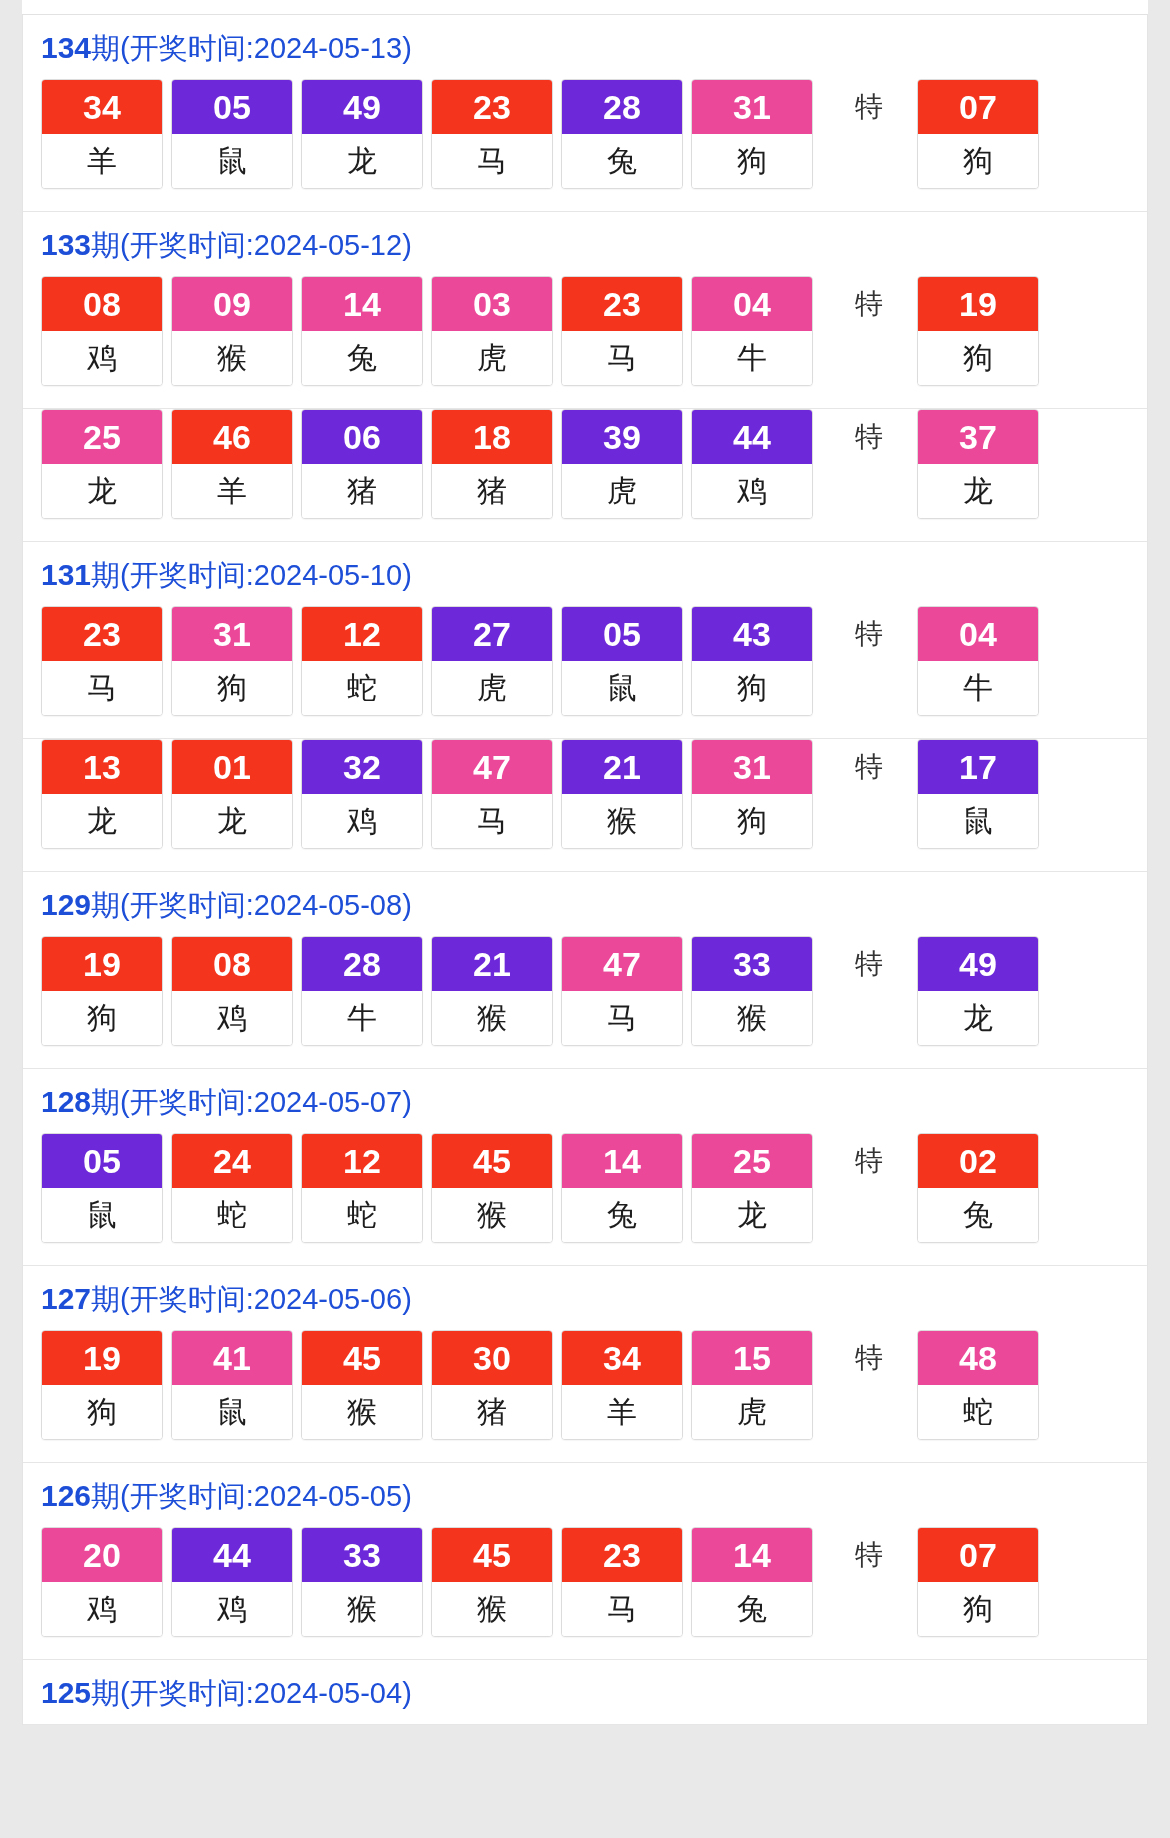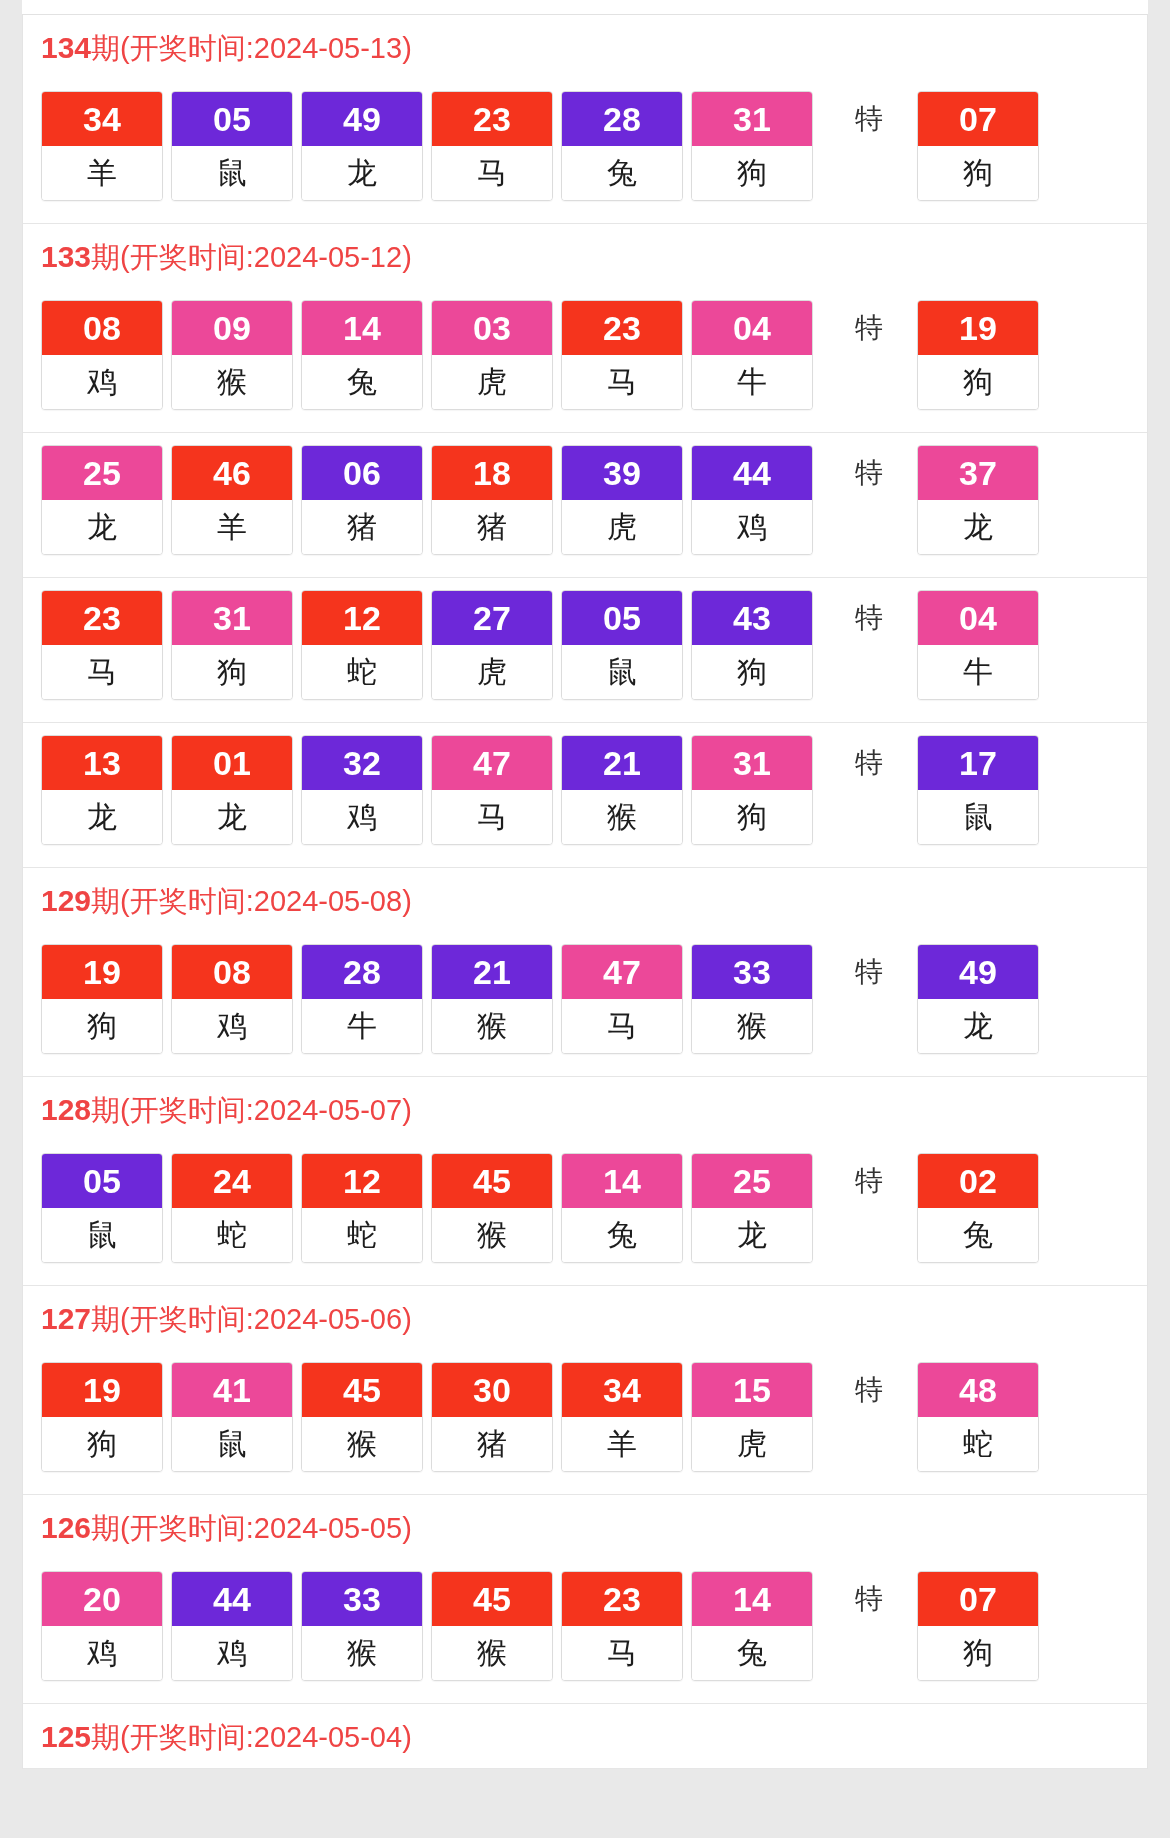--- a/index.html
+++ b/index.html
@@ -28,34 +28,33 @@
     margin: 0 22px;
     border-left: 1px solid #e4e4e4;
     border-right: 1px solid #e4e4e4;
   }
   .draw-block {
     border-bottom: 1px solid #e6e6e6;
     padding: 0;
   }
   .draw-header {
     font-size: 29px;
-    color: #ef4444;
+    color: #1d4ed8;
     padding: 14px 0 10px 18px;
     letter-spacing: 0px;
     white-space: nowrap;
   }
   .draw-header .issue {
     font-weight: bold;
     font-size: 30px;
   }
   .balls-row {
     display: flex;
     align-items: flex-start;
     padding: 0 4px 22px 18px;
-    margin-top: 12px;
   }
   .ball-cell {
     width: 122px;
     margin-right: 8px;
     box-sizing: border-box;
     background: #ffffff;
     border: 1px solid #dcdcdc;
     border-radius: 4px;
     overflow: hidden;
     box-shadow: 0 1px 1px rgba(0,0,0,0.04);
@@ -192,20 +191,21 @@
             <div class="ball-zodiac">鸡</div>
           </div>
           <div class="special-label">特</div>
           <div class="ball-cell special-cell">
             <div class="ball-num blue">37</div>
             <div class="ball-zodiac">龙</div>
           </div>
         </div>
       </div>
       <div class="draw-block">
+        <div class="draw-header"><span class="issue">131</span><span>期(开奖时间:</span><span>2024-05-10</span><span>)</span></div>
         <div class="balls-row">
           <div class="ball-cell">
             <div class="ball-num red">23</div>
             <div class="ball-zodiac">马</div>
           </div>
           <div class="ball-cell">
             <div class="ball-num blue">31</div>
             <div class="ball-zodiac">狗</div>
           </div>
           <div class="ball-cell">

